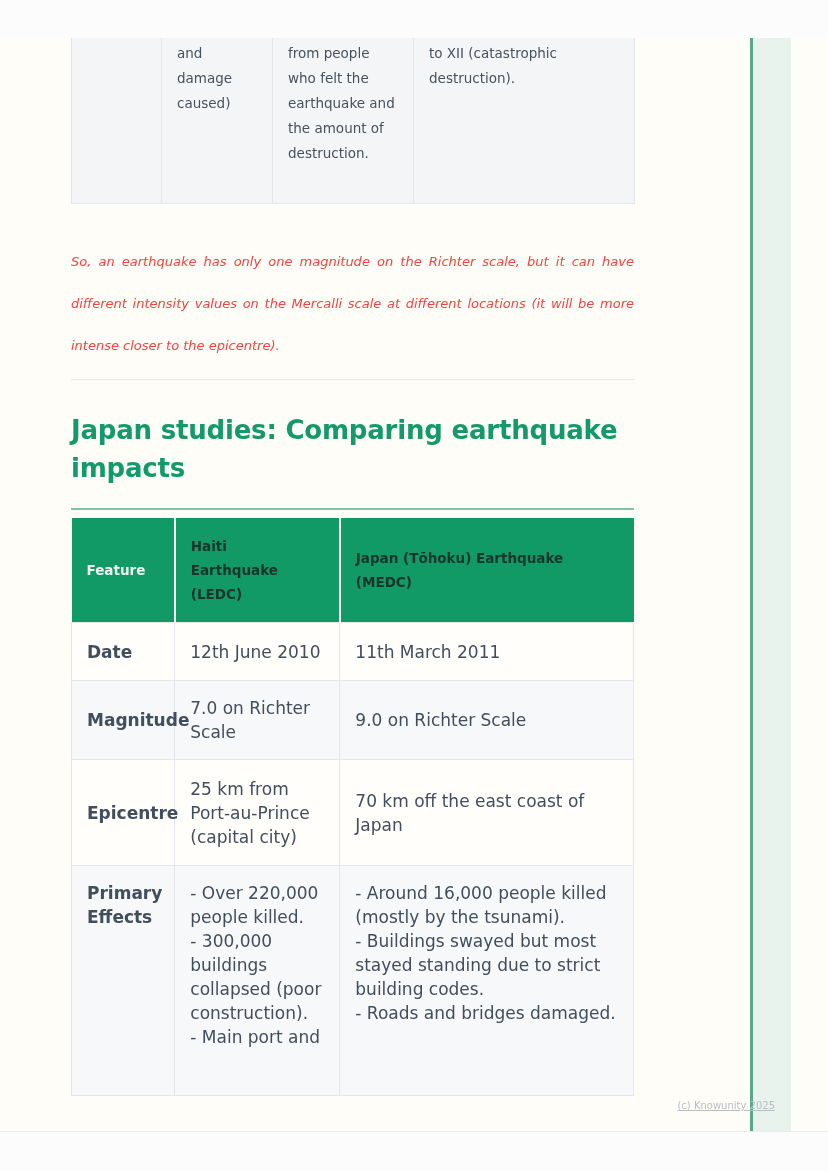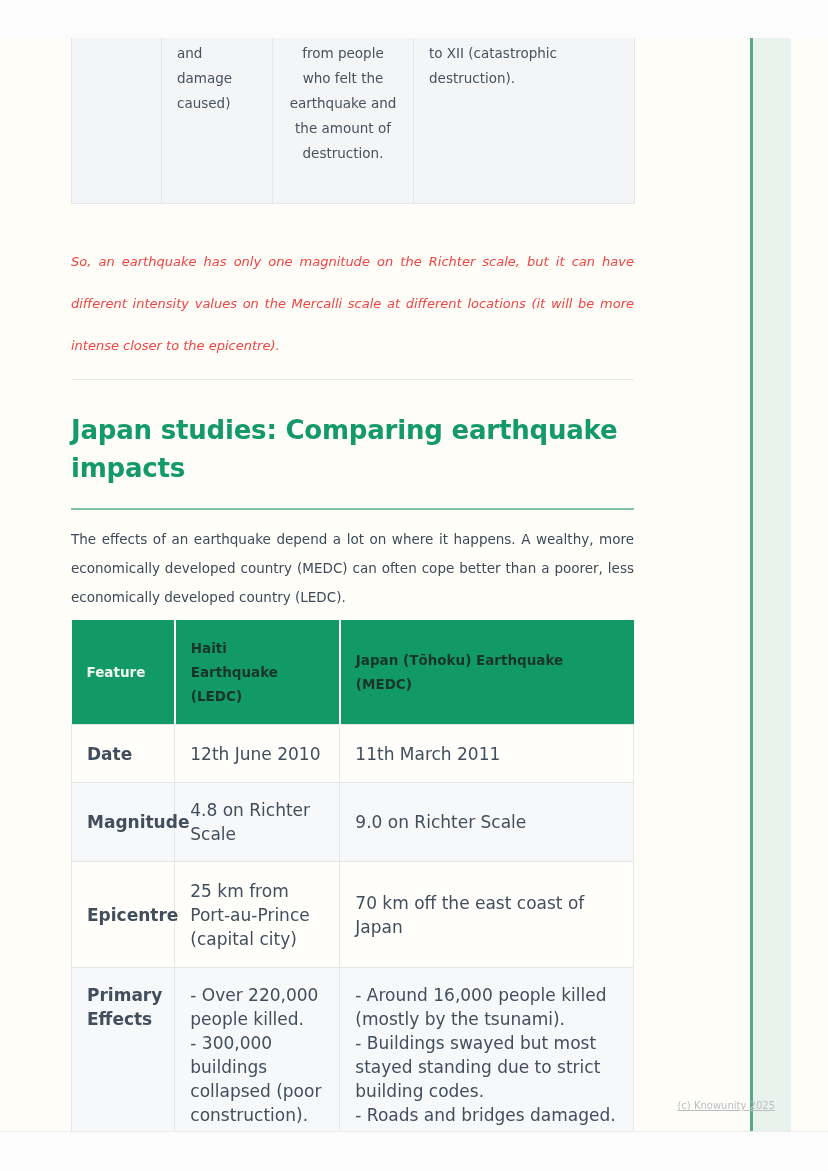--- a/index.html
+++ b/index.html
@@ -32,21 +32,21 @@
   table.top-table td {
     height: 165px; vertical-align: top; overflow: hidden;
     background: #f3f5f7;
     border: 1px solid #e3e6ea;
     border-top: none;
     padding: 3px 15px 15px 15px;
     font-size: 13.5px; line-height: 25px; color: #47525f;
   }
   td.tc1 { width: 90px; }
   td.tc2 { width: 111px; }
-  td.tc3 { width: 141px; text-align: center; }
+  td.tc3 { width: 141px; }
   td.tc4 { width: 221px; }
 
   
   p.note {
     margin-top: 37px;
     font-style: italic;
     font-size: 13px; line-height: 42px;
     color: #ef4444;
     text-align: justify;
   }
@@ -132,40 +132,39 @@
       </tbody>
         </table>
 
       <p class="note">So, an earthquake has only one magnitude on the Richter scale, but it can have different intensity values on the Mercalli scale at different locations (it will be more intense closer to the epicentre).</p>
 
       <div class="divider"></div>
 
       <h1 class="heading">Japan studies: Comparing earthquake impacts</h1>
       <div class="heading-underline"></div>
 
-      <p class="intro">The effects of an earthquake depend a lot on where it happens. A wealthy, more economically developed country (MEDC) can often cope better than a poorer, less economically developed country (LEDC).</p>
 
       <table class="compare">
         <tbody>
             <tr class="head">
           <td class="cc1 feature-head">Feature</td>
           <td class="cc2 prelines">Haiti
 Earthquake
 (LEDC)</td>
           <td class="cc3 prelines">Japan (Tōhoku) Earthquake
 (MEDC)</td>
         </tr>
         <tr class="r-date">
           <td class="cc1 feature-cell">Date</td>
           <td class="cc2">12th June 2010</td>
           <td class="cc3">11th March 2011</td>
         </tr>
         <tr class="r-mag">
           <td class="cc1 feature-cell">Magnitude</td>
-          <td class="cc2">4.8 on Richter Scale</td>
+          <td class="cc2">7.0 on Richter Scale</td>
           <td class="cc3">9.0 on Richter Scale</td>
         </tr>
         <tr class="r-epi">
           <td class="cc1 feature-cell">Epicentre</td>
           <td class="cc2">25 km from Port-au-Prince (capital city)</td>
           <td class="cc3">70 km off the east coast of Japan</td>
         </tr>
         <tr class="r-pri">
           <td class="cc1 feature-cell">Primary Effects</td>
           <td class="cc2 prelines">- Over 220,000 people killed.

